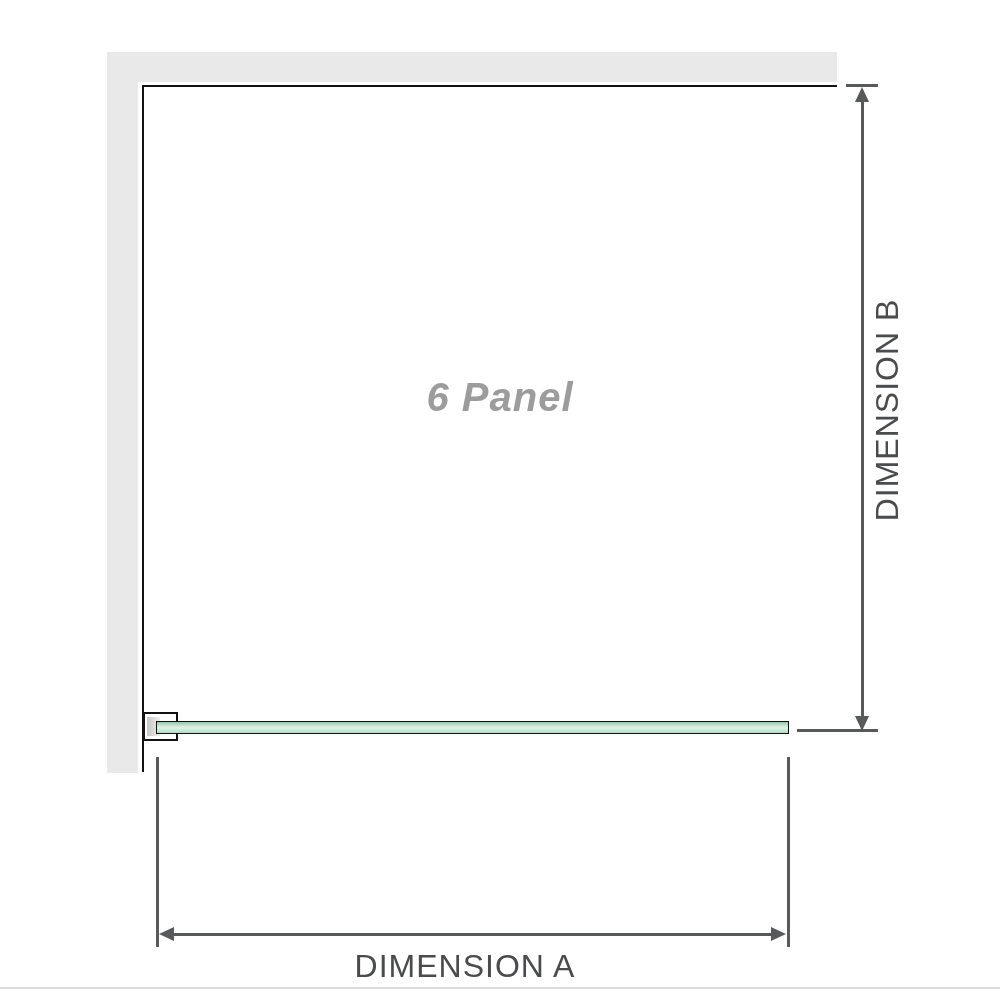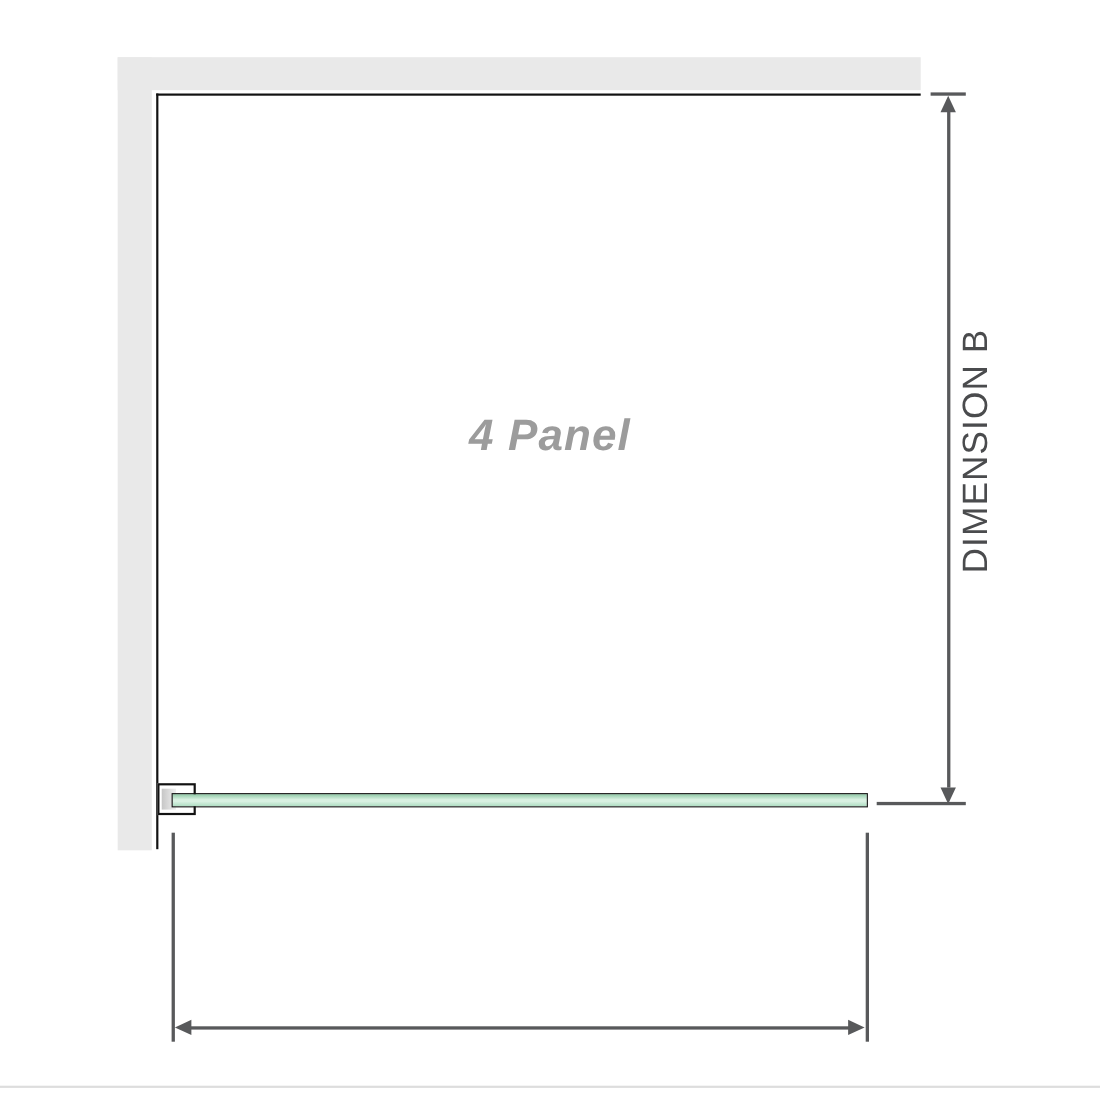--- a/index.html
+++ b/index.html
@@ -60,35 +60,36 @@
 <body>
 
 <div class="stage">
 
   <div class="abs wall-top"></div>
   <div class="abs wall-left"></div>
 
   <div class="abs outline-top"></div>
   <div class="abs outline-left"></div>
 
-  <div class="abs panel-label">4 Panel</div>
+  <div class="abs panel-label">6 Panel</div>
 
   <div class="abs clamp"></div>
   <div class="abs clamp-inner"></div>
 
   <div class="abs glass"></div>
 
   <div class="abs tick tick-b-top"></div>
   <div class="abs tick tick-b-bottom"></div>
   <div class="abs dim-line-v"></div>
   <div class="abs arrow arrow-up"></div>
   <div class="abs arrow arrow-down"></div>
   <div class="abs dim-label dim-label-b">DIMENSION B</div>
 
   <div class="abs tick tick-a-left"></div>
   <div class="abs tick tick-a-right"></div>
   <div class="abs dim-line-h"></div>
   <div class="abs arrow arrow-left"></div>
   <div class="abs arrow arrow-right"></div>
+  <div class="abs dim-label dim-label-a">DIMENSION A</div>
 
   <div class="abs separator"></div>
 
 </div>
 
 </body></html>

